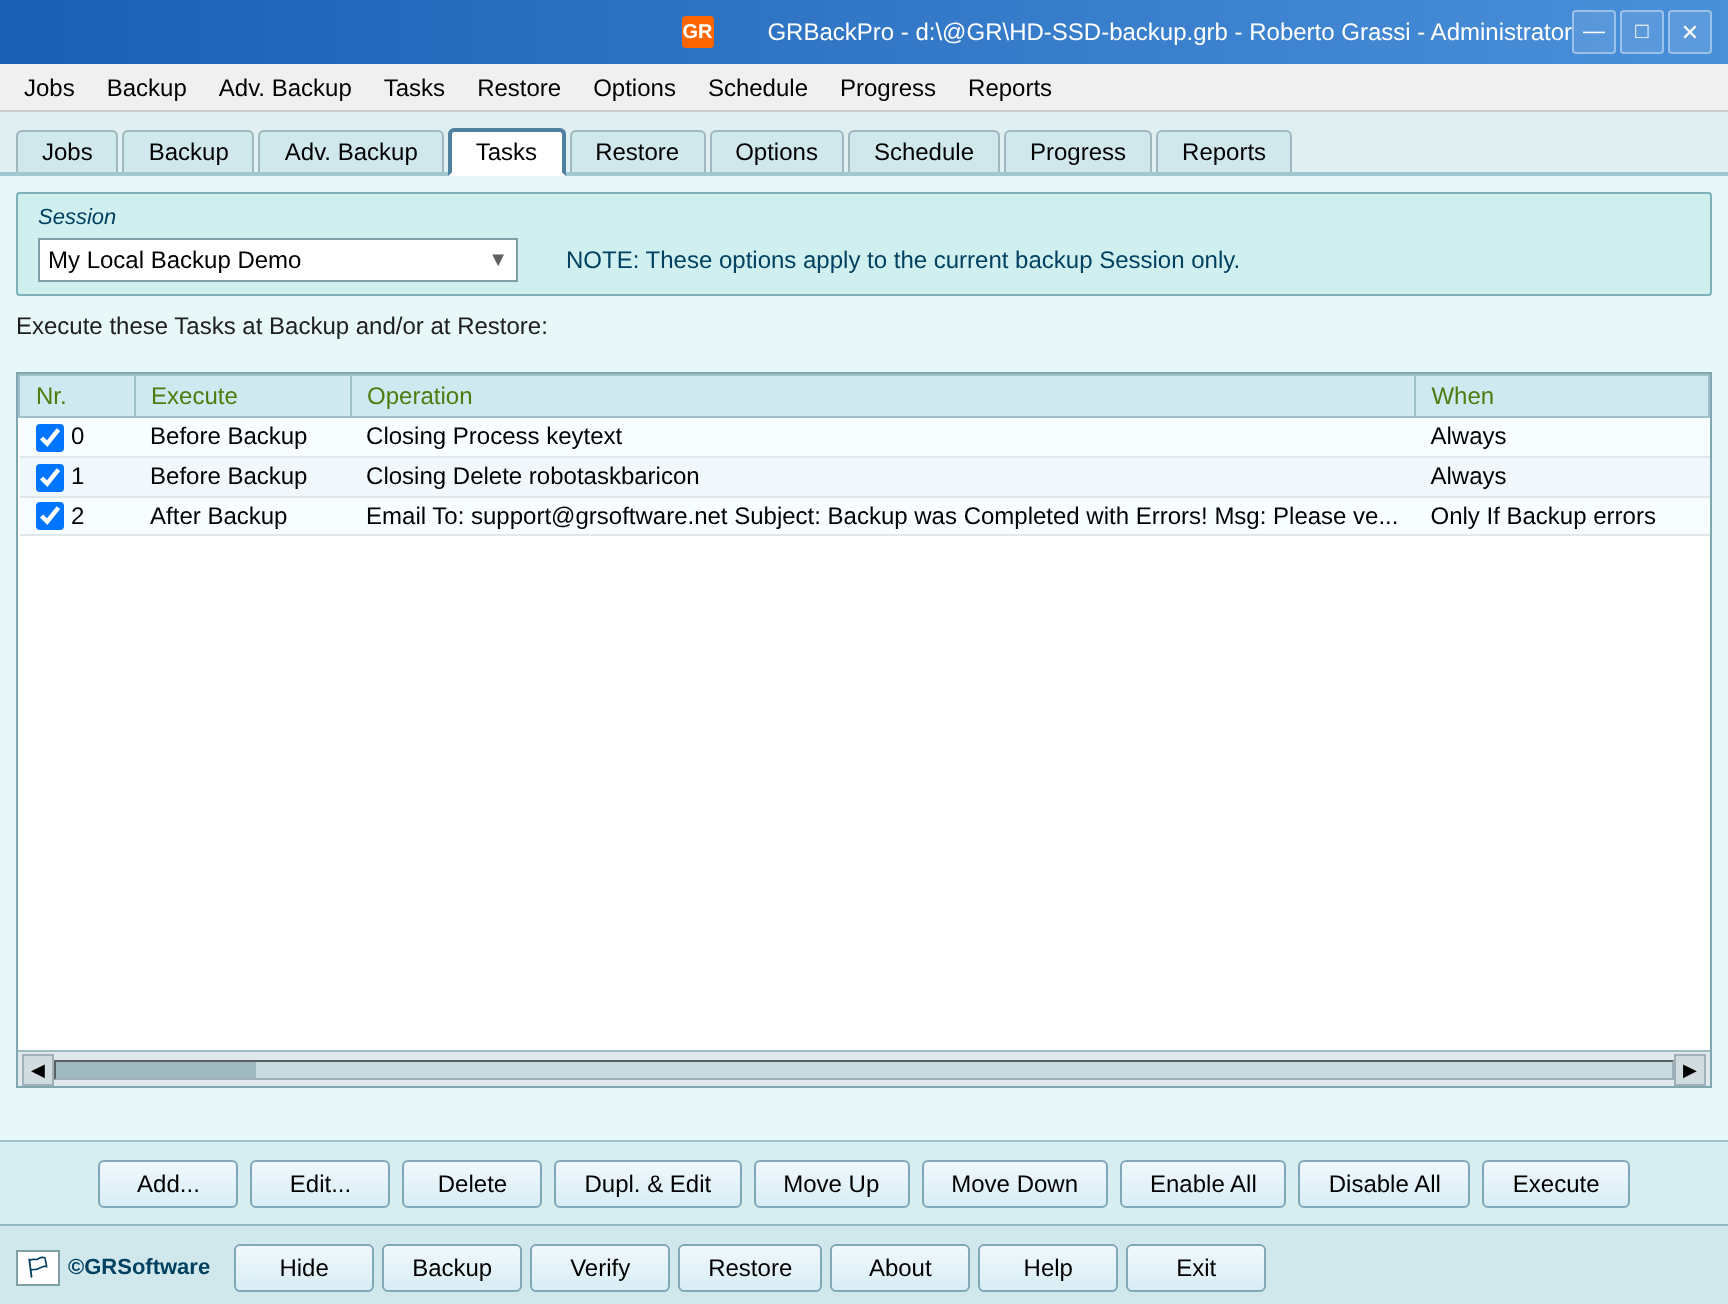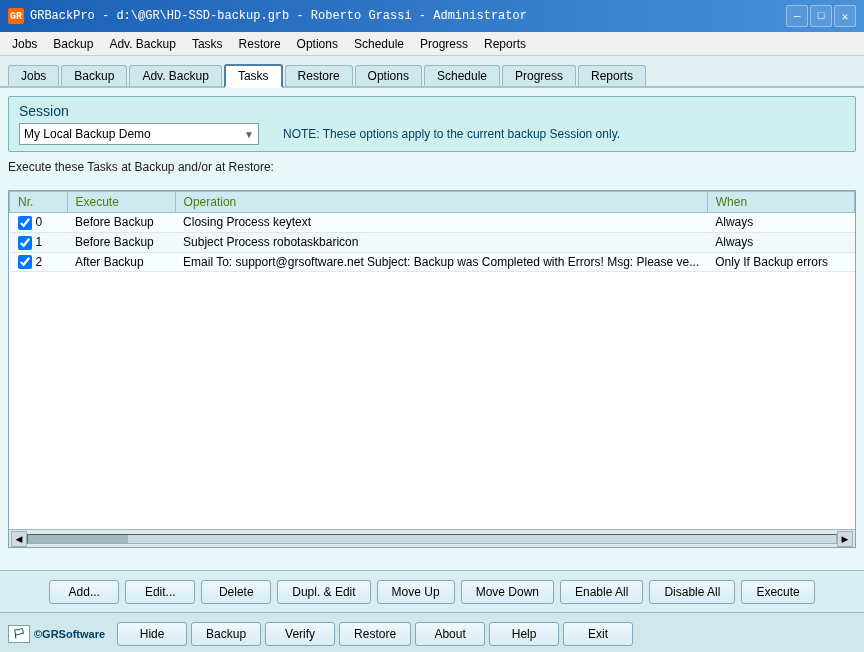--- a/index.html
+++ b/index.html
@@ -12,22 +12,21 @@
       overflow: hidden;
     }
     
     .title-bar {
       background: linear-gradient(to right, #1a5fb4, #4a90d9);
       color: white;
       height: 30px;
       display: flex;
       align-items: center;
       padding: 16px 8px;
-      justify-content: space-between;
-      font-family: Liberation Mono, monospace;
+      justify-content: flex-end;
     }
     .title-bar-left {
       display: flex;
       align-items: center;
       gap: 6px;
     }
     .title-bar-icon {
       width: 16px;
       height: 16px;
       background: #ff6600;
@@ -35,20 +34,21 @@
       display: flex;
       align-items: center;
       justify-content: center;
       font-size: 10px;
       color: white;
       font-weight: bold;
     }
     .title-bar-text {
       font-size: 12px;
       color: white;
+      margin-left: 21px;
     }
     .title-bar-controls {
       display: flex;
       gap: 2px;
     }
     .title-btn {
       width: 22px;
       height: 22px;
       border: 1px solid rgba(255,255,255,0.4);
       background: rgba(255,255,255,0.1);
@@ -117,23 +117,24 @@
 
     
     .session-box {
       border: 1px solid #80b0b8;
       background: #d0f0f0;
       padding: 6px 10px;
       margin-bottom: 8px;
       border-radius: 2px;
     }
     .session-label {
-      font-size: 14px;
+      font-size: 11px;
       color: #004060;
       margin-bottom: 4px;
+      font-style: italic;
     }
     .session-row {
       display: flex;
       align-items: center;
       gap: 24px;
     }
     .session-select {
       display: flex;
       align-items: center;
       border: 1px solid #80a0a8;
@@ -354,21 +355,21 @@
       <tbody id="tasks-tbody">
       <tr style="background: rgb(248, 253, 255);">
             <td><input type="checkbox" class="row-checkbox" checked="" style=""><span>0</span></td>
             <td>Before Backup</td>
             <td>Closing Process keytext</td>
             <td>Always</td>
           </tr>
           <tr style="background: rgb(240, 248, 252);">
             <td><input type="checkbox" class="row-checkbox" checked="" style=""><span>1</span></td>
             <td>Before Backup</td>
-            <td>Subject Process robotaskbaricon</td>
+            <td>Closing Delete robotaskbaricon</td>
             <td>Always</td>
           </tr>
           <tr style="background: rgb(248, 253, 255);">
             <td><input type="checkbox" class="row-checkbox" checked="" style=""><span>2</span></td>
             <td>After Backup</td>
             <td>Email To: support@grsoftware.net Subject: Backup was Completed with Errors! Msg: Please ve...</td>
             <td>Only If Backup errors</td>
           </tr>
         </tbody>
     </table>

